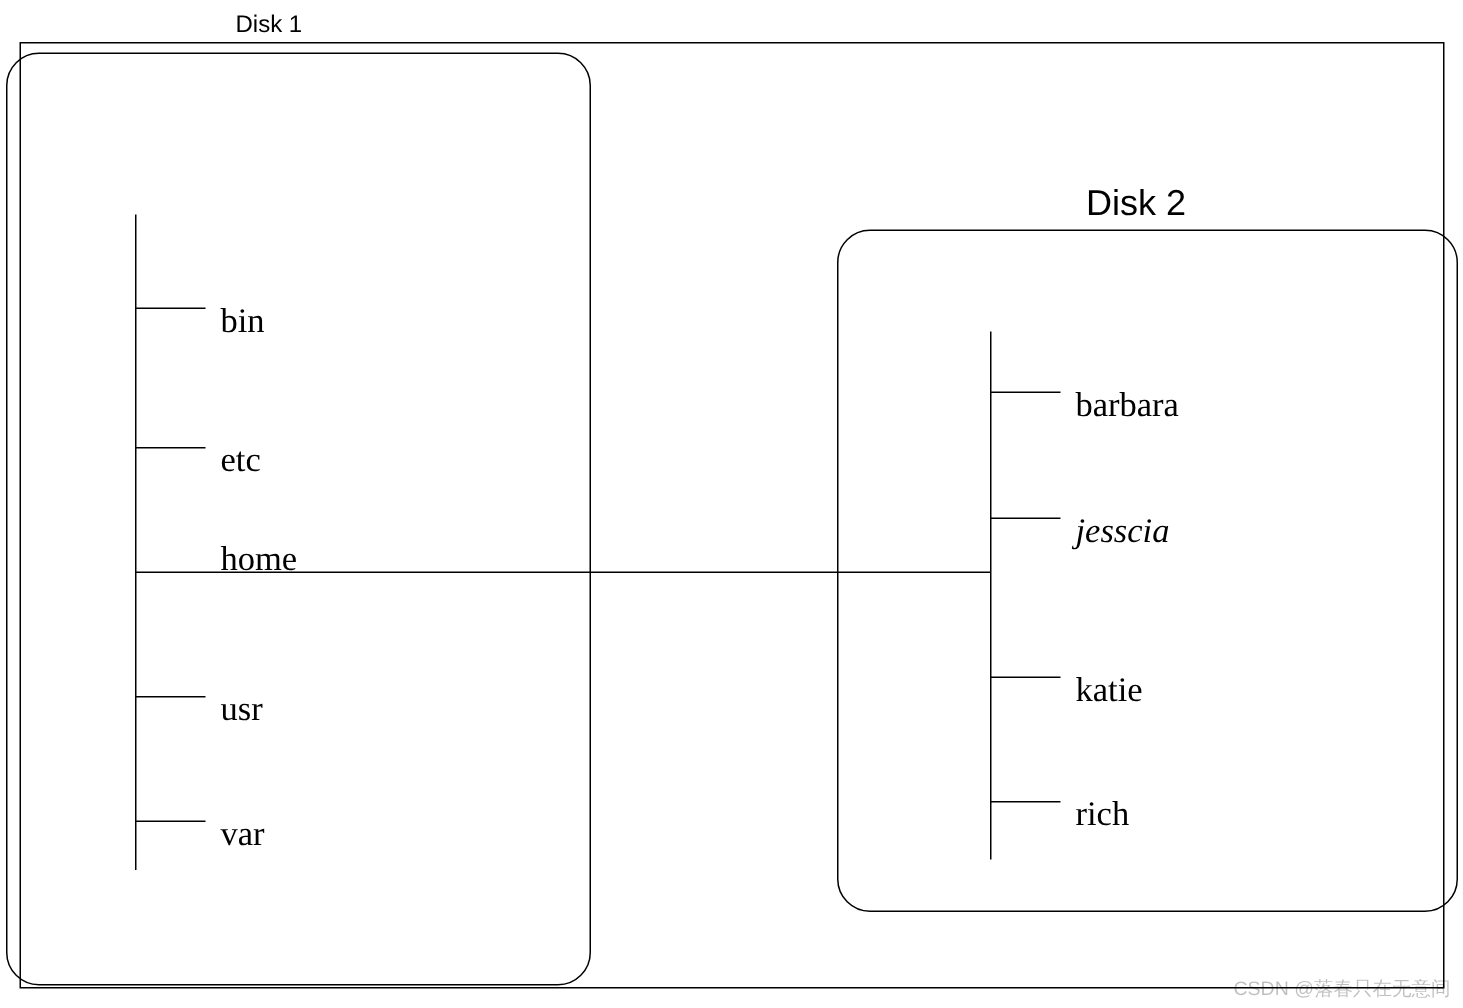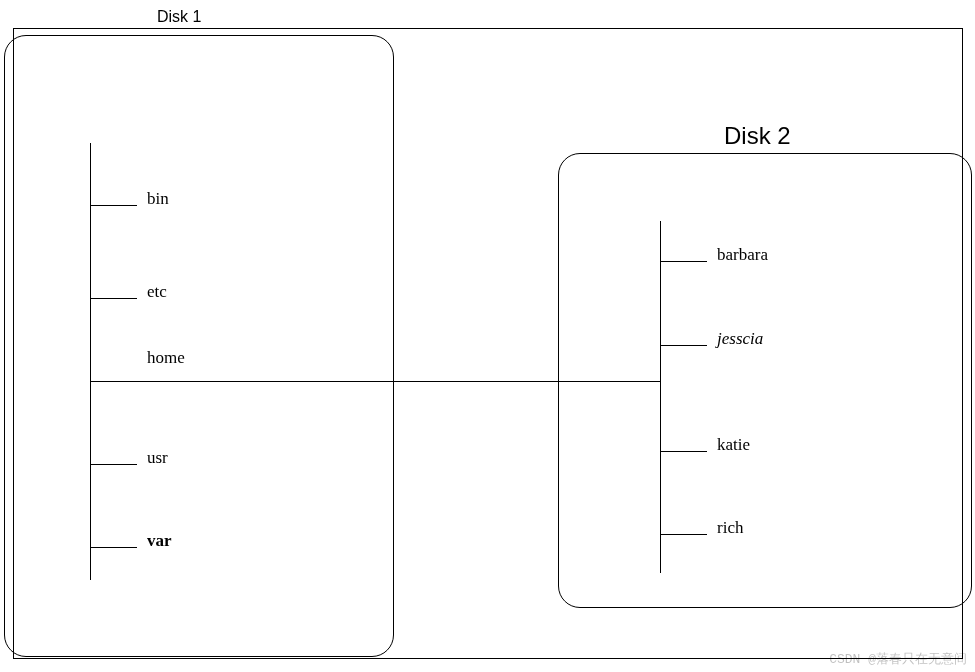--- a/index.html
+++ b/index.html
@@ -68,32 +68,33 @@
       height: 352px;
       border-left: 1.5px solid #000;
     }
     .hbranch {
       position: absolute;
       height: 0;
       border-top: 1.5px solid #000;
     }
     .item-label {
       position: absolute;
-      font-size: 17px;
+      font-size: 23px;
+      margin-top: 12px;
     }
     .connector {
       position: absolute;
       height: 0;
       border-top: 1.5px solid #000;
     }
     .watermark {
       position: absolute;
       right: 8px;
       bottom: 4px;
-      font-family: Liberation Mono, monospace;
+      font-family: Liberation Sans, sans-serif;
       font-size: 13px;
       color: rgba(0,0,0,0.25);
     }
   </style>
 </head>
 <body>
 
 <div class="outer-rect"></div>
 
 <div class="disk1-label">Disk 1</div>
@@ -109,21 +110,21 @@
 
 <div class="hbranch" style="left:90px; top:298px; width:47px;"></div>
 <div class="item-label" style="left:147px; top:282px;">etc</div>
 
 <div class="item-label" style="left:147px; top:348px;text-align:right;">home</div>
 
 <div class="hbranch" style="left:90px; top:464px; width:47px;"></div>
 <div class="item-label" style="left:147px; top:448px;">usr</div>
 
 <div class="hbranch" style="left:90px; top:547px; width:47px;"></div>
-<div class="item-label" style="left:147px; top:531px;font-weight:bold;">var</div>
+<div class="item-label" style="left:147px; top:531px;">var</div>
 
 <div class="connector" style="left:90px; top:381px; width:570px;"></div>
 
 <div class="tree2-stem"></div>
 
 <div class="hbranch" style="left:660px; top:261px; width:47px;"></div>
 <div class="item-label" style="left:717px; top:245px;">barbara</div>
 
 <div class="hbranch" style="left:660px; top:345px; width:47px;"></div>
 <div class="item-label" style="left:717px; top:329px;font-style:italic;">jesscia</div>

